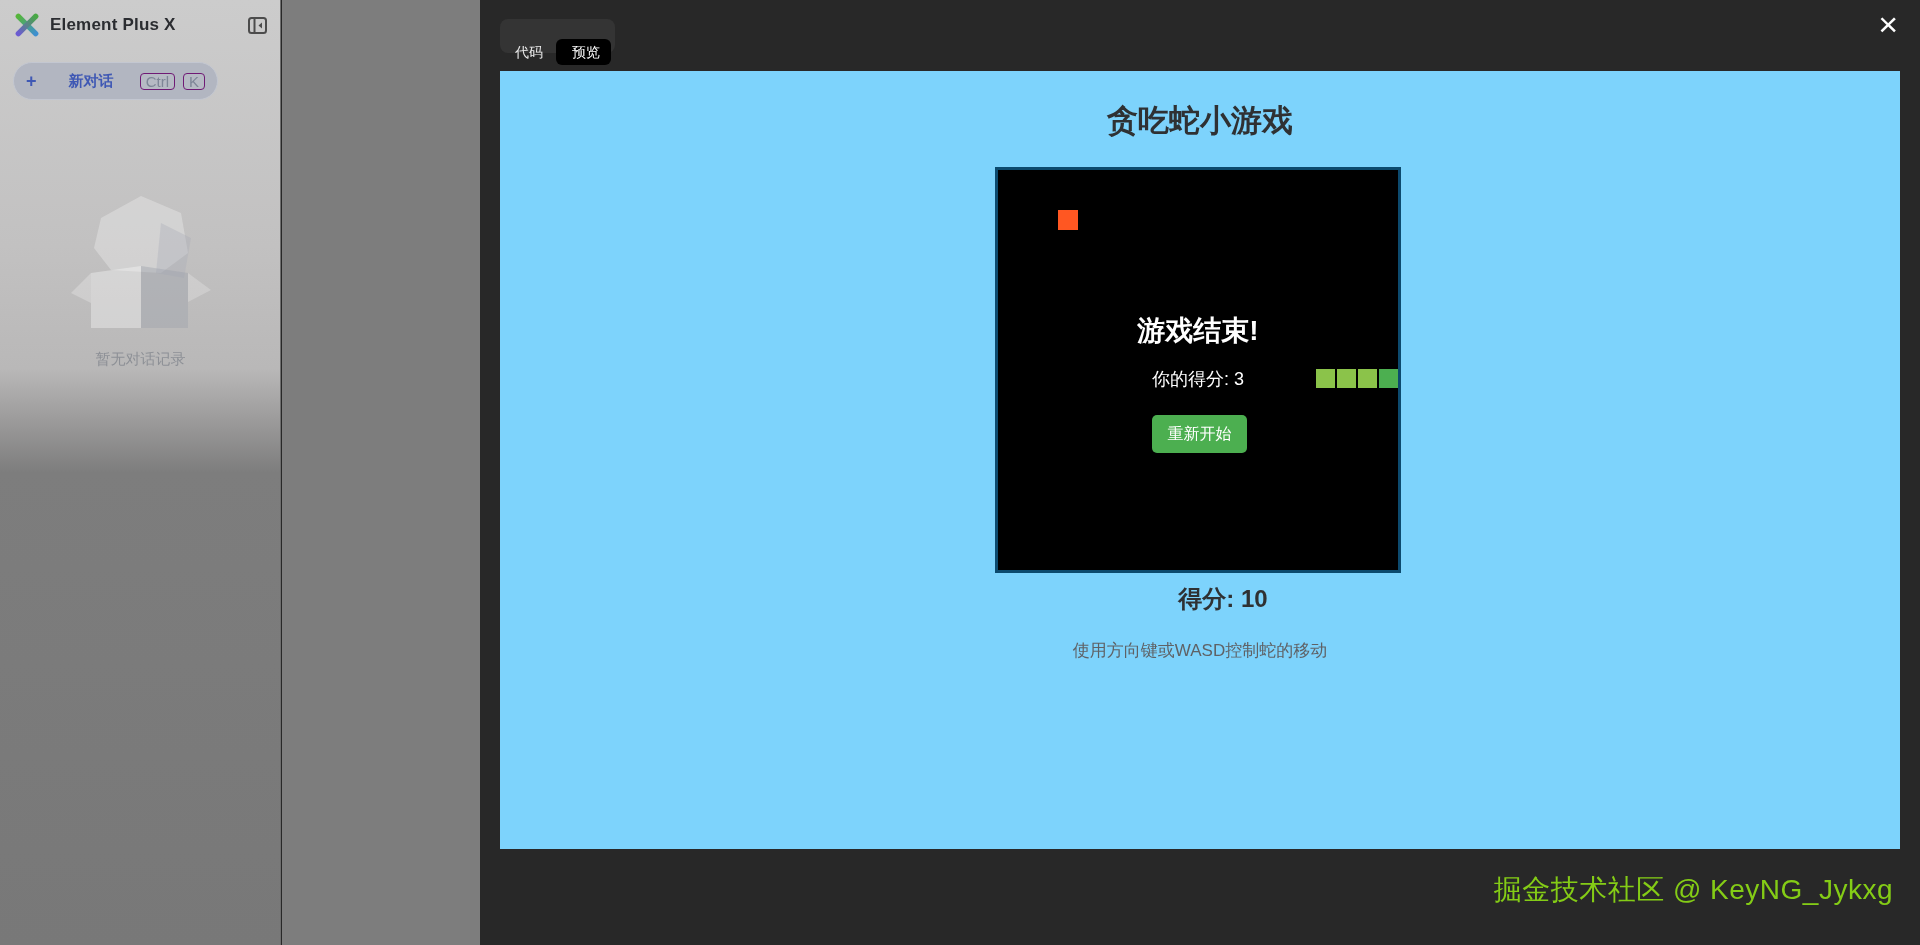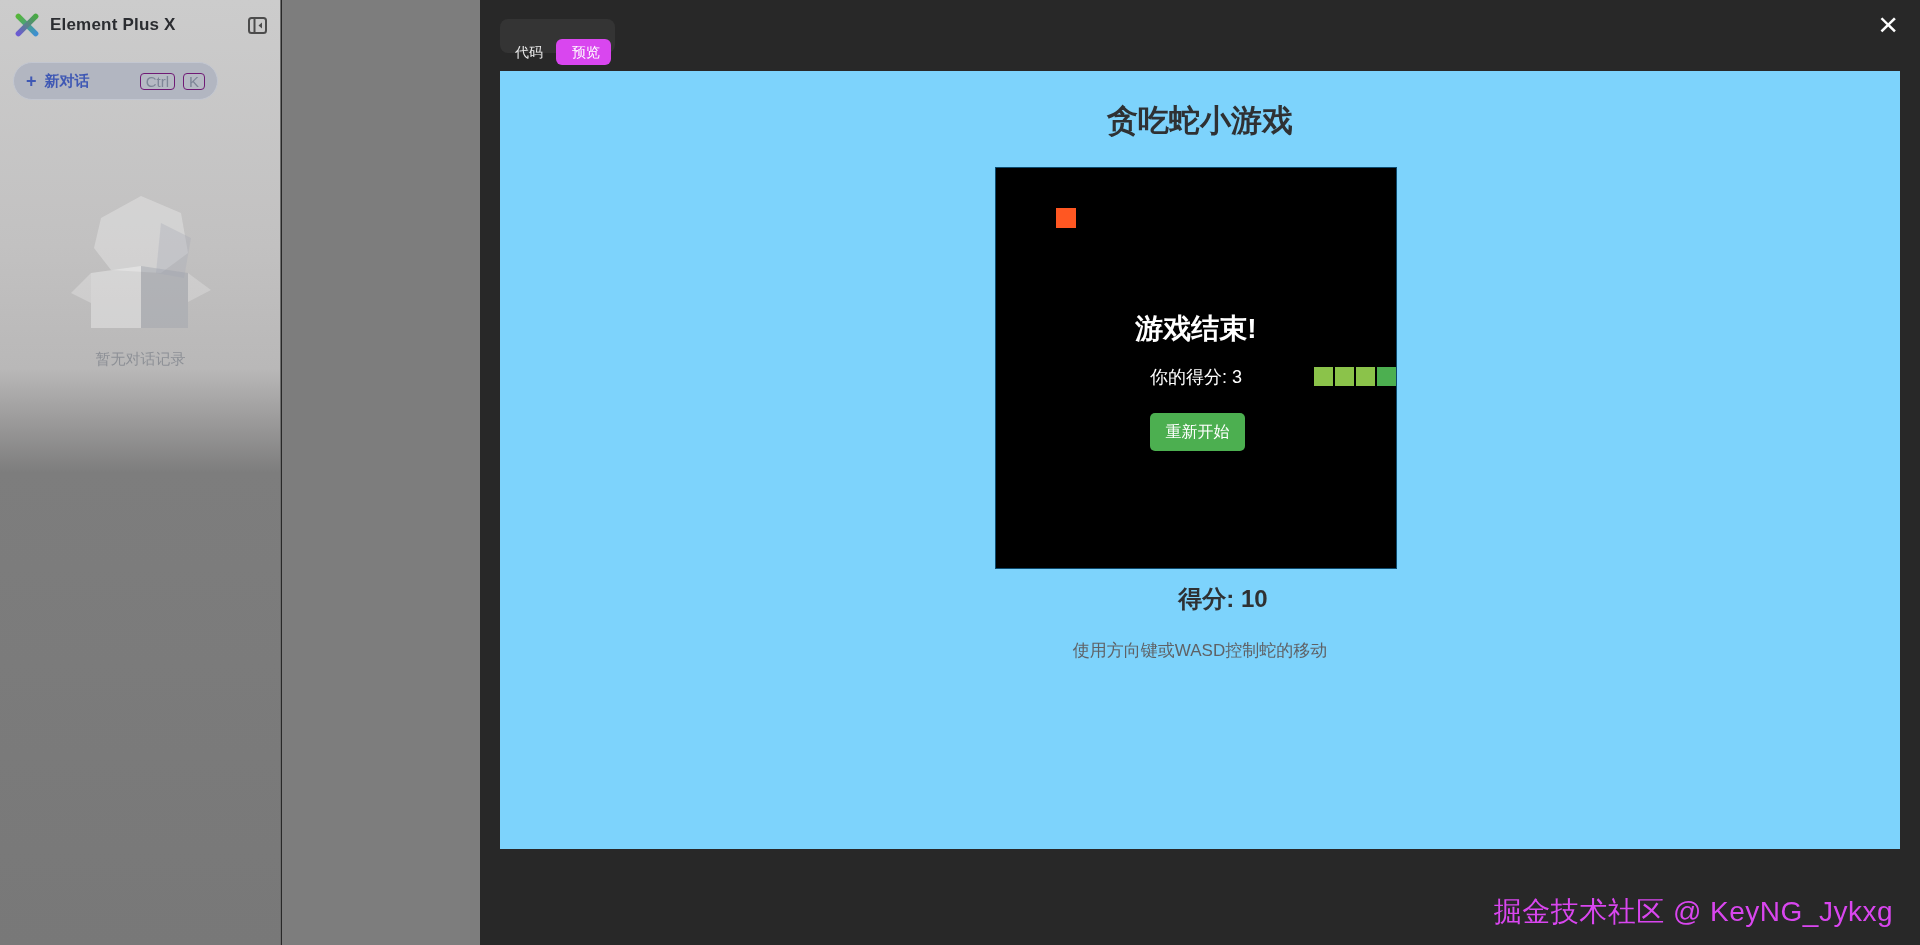--- a/index.html
+++ b/index.html
@@ -20,67 +20,67 @@
   }
   .sb-header{position:absolute;left:0;top:0;width:281px;height:50px;display:flex;align-items:center;padding:16px 14px;box-sizing:border-box;gap:10px;}
   .sb-title{font-size:17px;font-weight:bold;color:#2b2d31;letter-spacing:.2px;flex:1;}
   .collapse-btn{width:20px;height:18px;display:flex;align-items:center;justify-content:center;cursor:pointer;}
   .new-chat{
     position:absolute;left:13px;top:62px;width:205px;height:38px;box-sizing:border-box;
     border-radius:19px;background:#b2b6c1;border:1px solid #c3c7d1;
     display:flex;align-items:center;padding:0 12px;gap:8px;cursor:pointer;
   }
   .new-chat .plus{color:#3f58b4;font-size:18px;font-weight:bold;line-height:1;}
-  .new-chat .label{color:#3f58b4;font-size:15px;font-weight:bold;flex:1;}
+  .new-chat .label{color:#3f58b4;font-size:15px;font-weight:bold;flex:1;margin-left:24px;}
   .kbd{
     border:1px solid #701a75;color:#7e8697;border-radius:4px;
     font-size:15px;padding:1px 5px;line-height:13px;background:rgba(255,255,255,0.06);
   }
   .empty-wrap{position:absolute;left:0;top:178px;width:281px;text-align:center;}
   .empty-illu{display:block;margin:0 auto;}
   .empty-text{margin-top:12px;font-size:15px;color:#8d9096;}
   
   .modal{position:absolute;left:480px;top:0;width:1440px;height:945px;background:#282828;}
   .tabs{
     position:absolute;left:20px;top:19px;height:34px;box-sizing:border-box;
     background:#343434;border-radius:8px;padding:4px;display:flex;gap:2px;
   }
   .tab{
     height:26px;line-height:26px;padding:0 11px;font-size:14px;color:#ececec;
     border-radius:6px;cursor:pointer;white-space:nowrap;margin-top:16px;
   }
-  .tab.active{background:#d946ef;color:#ffffff;padding-left:16px;}
+  .tab.active{background:#000000;color:#ffffff;padding-left:16px;}
   .close-btn{
     position:absolute;right:22px;top:4px;color:#ffffff;font-size:34px;line-height:40px;
     cursor:pointer;font-weight:400;
   }
   
   .preview{
     position:absolute;left:20px;top:71px;width:1400px;height:778px;background:#7dd3fc;
   }
   .game-title{
     position:absolute;top:29px;left:0;width:100%;text-align:center;
     font-size:31px;font-weight:bold;color:#2f3133;
   }
   .game-canvas{
     position:absolute;left:495px;top:96px;width:400px;height:400px;
-    background:#000;border:1px solid #0c4a6e;
+    background:#000;border:3px solid #0c4a6e;
   }
   .food{position:absolute;}
   .seg{position:absolute;}
   .go-title{position:absolute;top:142px;left:0;width:100%;text-align:center;color:#fff;font-size:28px;font-weight:bold;}
   .go-score{position:absolute;top:197px;left:0;width:100%;text-align:center;color:#fff;font-size:18px;}
   .restart-btn{
     position:absolute;left:154px;top:245px;width:95px;height:38px;border:none;border-radius:5px;
     background:#4caf50;color:#fff;font-size:16px;font-family:inherit;cursor:pointer;
   }
   .score-line{position:absolute;top:512px;left:0;width:100%;text-align:center;font-size:24px;font-weight:bold;color:#2f3133;padding-left:23px;}
   .hint-line{position:absolute;top:568px;left:0;width:100%;text-align:center;font-size:17px;color:#5f6266;}
   .watermark{
-    position:absolute;right:27px;bottom:14px;color:#d946ef;font-size:28px;letter-spacing:.5px;
+    position:absolute;right:27px;bottom:36px;color:#84cc16;font-size:28px;letter-spacing:.5px;
   }
 </style>
 </head>
 <body>
 
 <div class="sidebar">
   <div class="sb-header">
     <span style="display:flex;">
       <svg width="26" height="26" viewBox="0 0 24 24">
         <defs>

